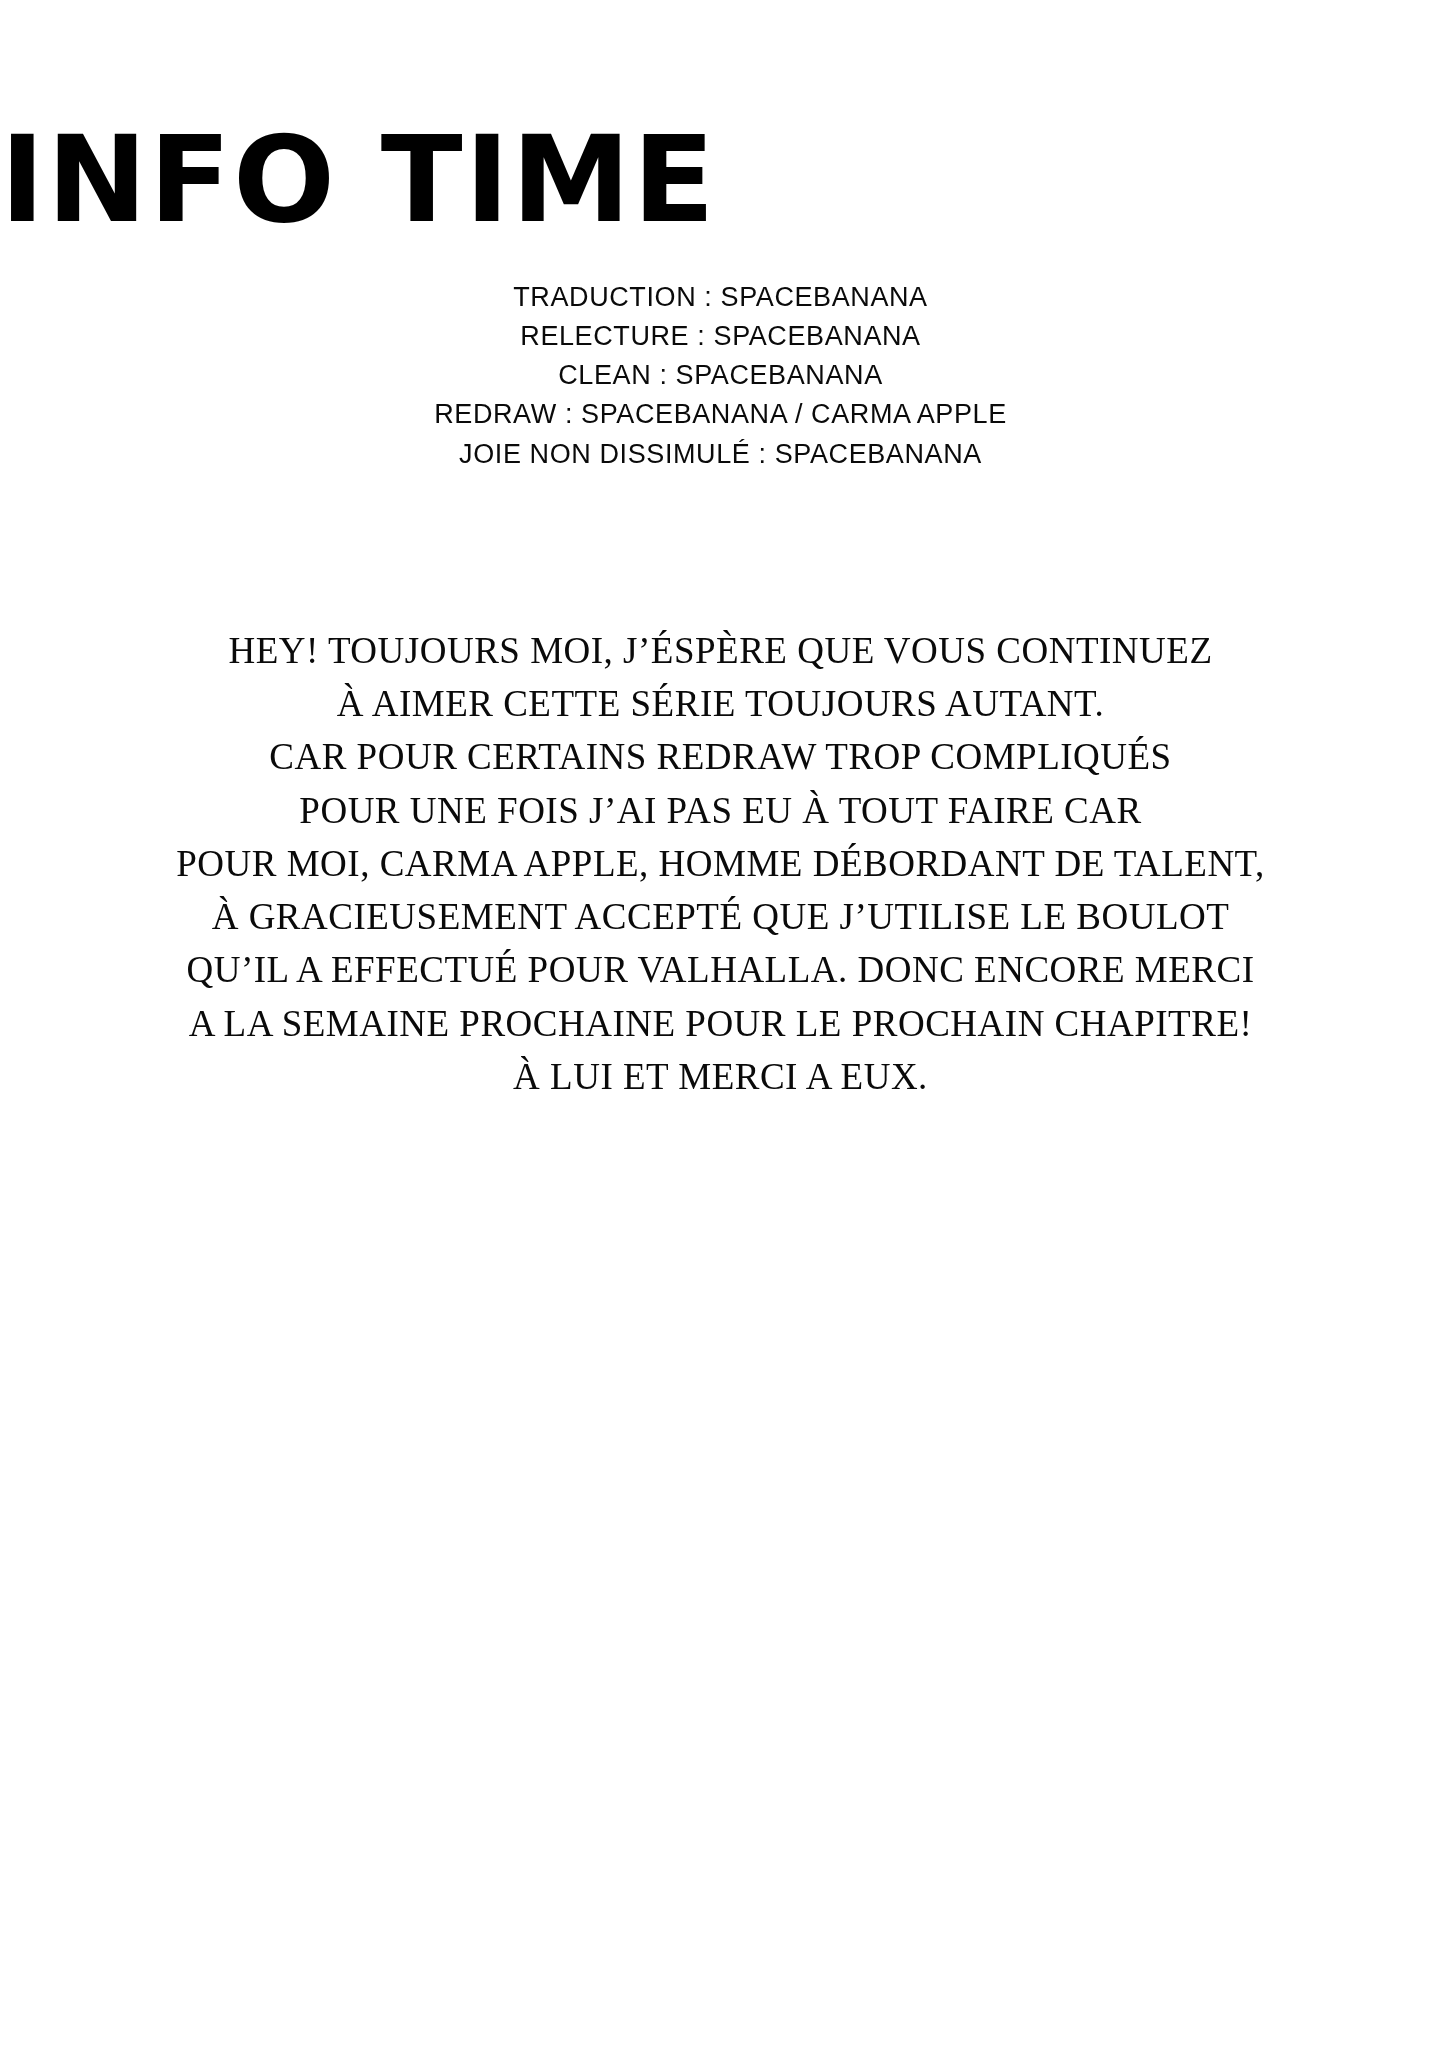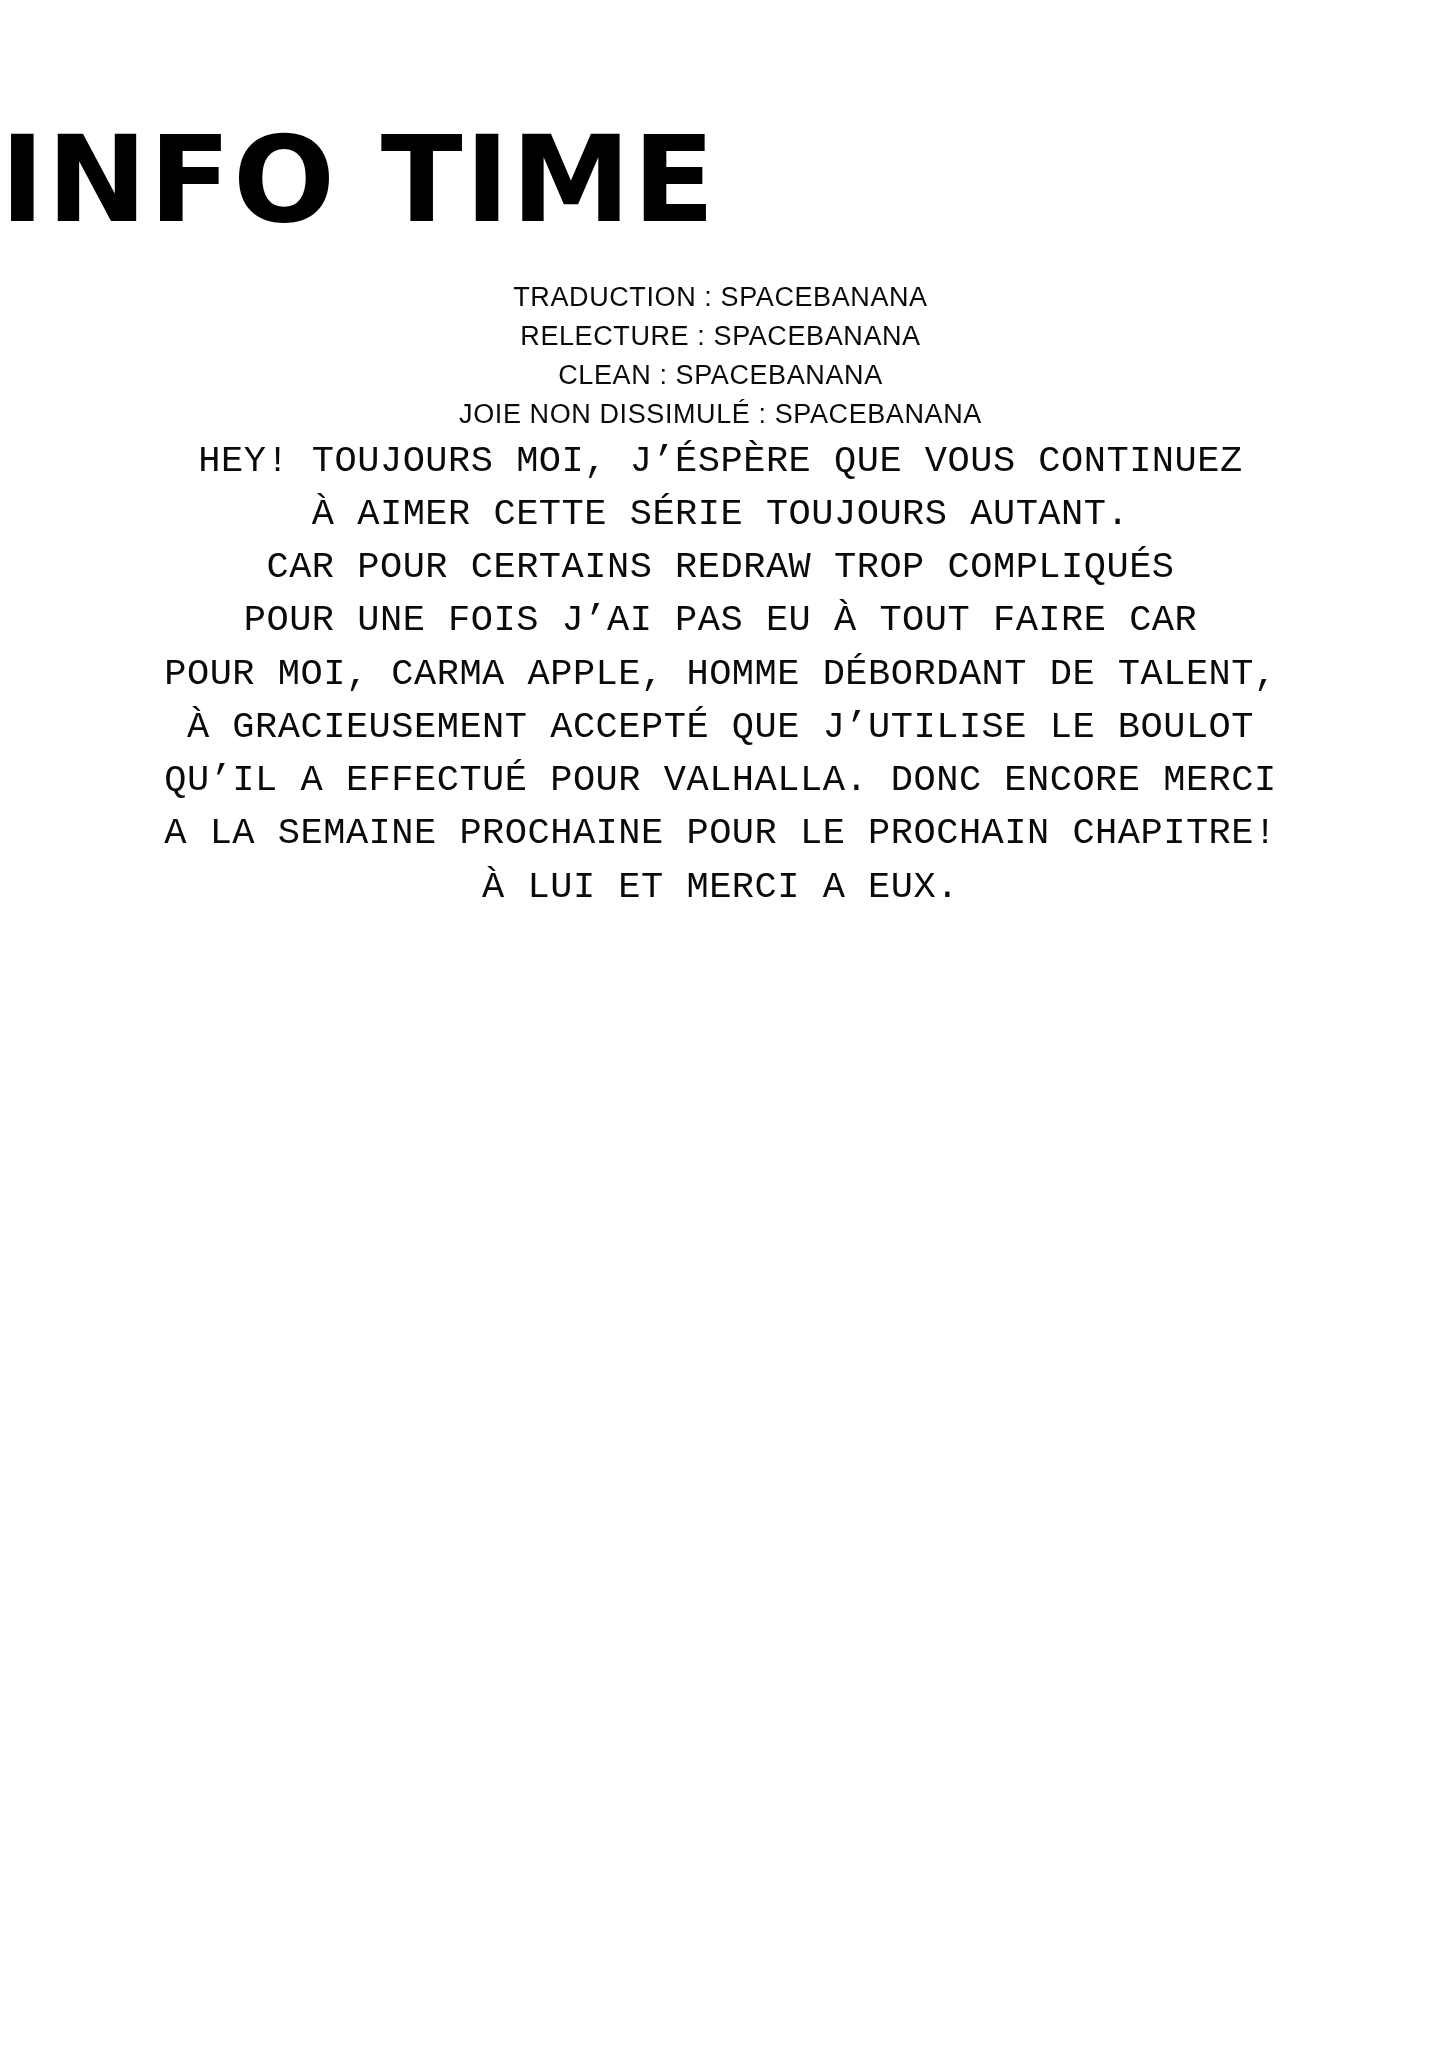--- a/index.html
+++ b/index.html
@@ -40,21 +40,22 @@
     letter-spacing: 0.6px;
     line-height: 1.45;
     color: #0a0a0a;
   }
   .credits .credit-line {
     display: block;
     white-space: nowrap;
   }
   .message {
     text-align: center;
-    font-family: Liberation Mono, monospace;
+    margin-top: 150px;
+    font-family: Liberation Serif, serif;
     font-size: 37px;
     letter-spacing: 0.5px;
     line-height: 1.44;
     color: #0a0a0a;
     padding: 0 70px;
   }
   .message .msg-line {
     display: block;
     white-space: nowrap;
   }
@@ -63,20 +64,21 @@
 <body>
 
 <div class="page">
 
   <h1 class="title">INFO TIME</h1>
 
   <div class="credits">
     <span class="credit-line">TRADUCTION : SPACEBANANA</span>
     <span class="credit-line">RELECTURE : SPACEBANANA</span>
     <span class="credit-line">CLEAN : SPACEBANANA</span>
+    <span class="credit-line">REDRAW : SPACEBANANA / CARMA APPLE</span>
     <span class="credit-line">JOIE NON DISSIMULÉ : SPACEBANANA</span>
   </div>
 
   <div class="message">
     <span class="msg-line">HEY! TOUJOURS MOI, J’ÉSPÈRE QUE VOUS CONTINUEZ</span>
     <span class="msg-line">À AIMER CETTE SÉRIE TOUJOURS AUTANT.</span>
     <span class="msg-line">CAR POUR CERTAINS REDRAW TROP COMPLIQUÉS</span>
     <span class="msg-line">POUR UNE FOIS J’AI PAS EU À TOUT FAIRE CAR</span>
     <span class="msg-line">POUR MOI, CARMA APPLE, HOMME DÉBORDANT DE TALENT,</span>
     <span class="msg-line">À GRACIEUSEMENT ACCEPTÉ QUE J’UTILISE LE BOULOT</span>

